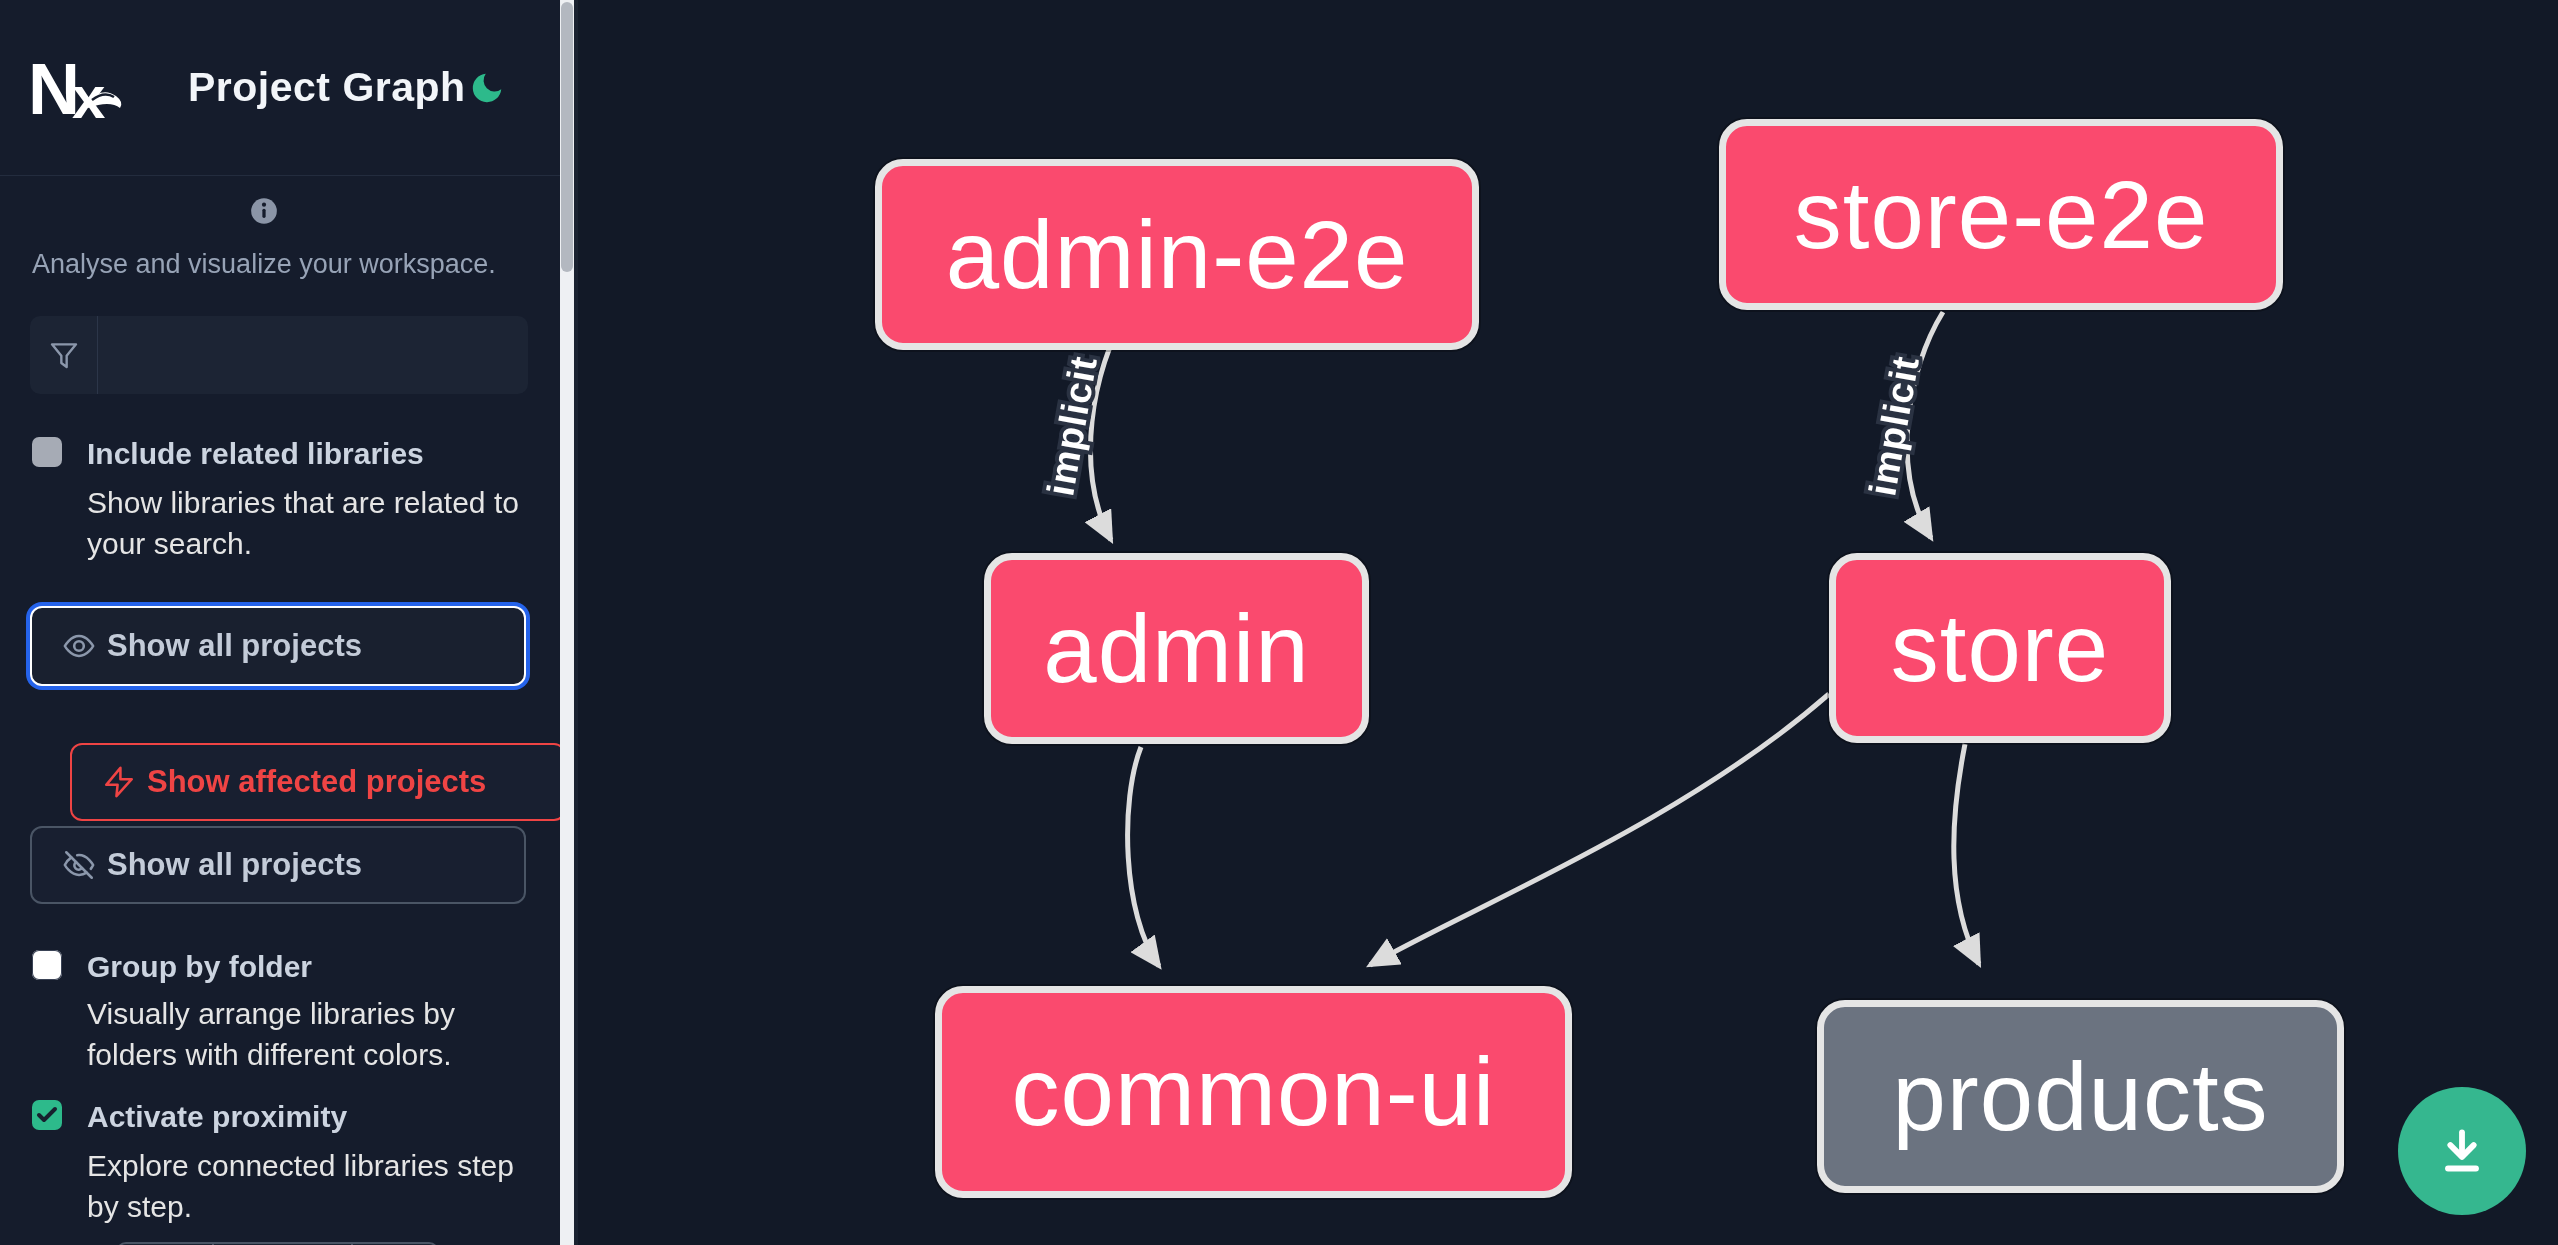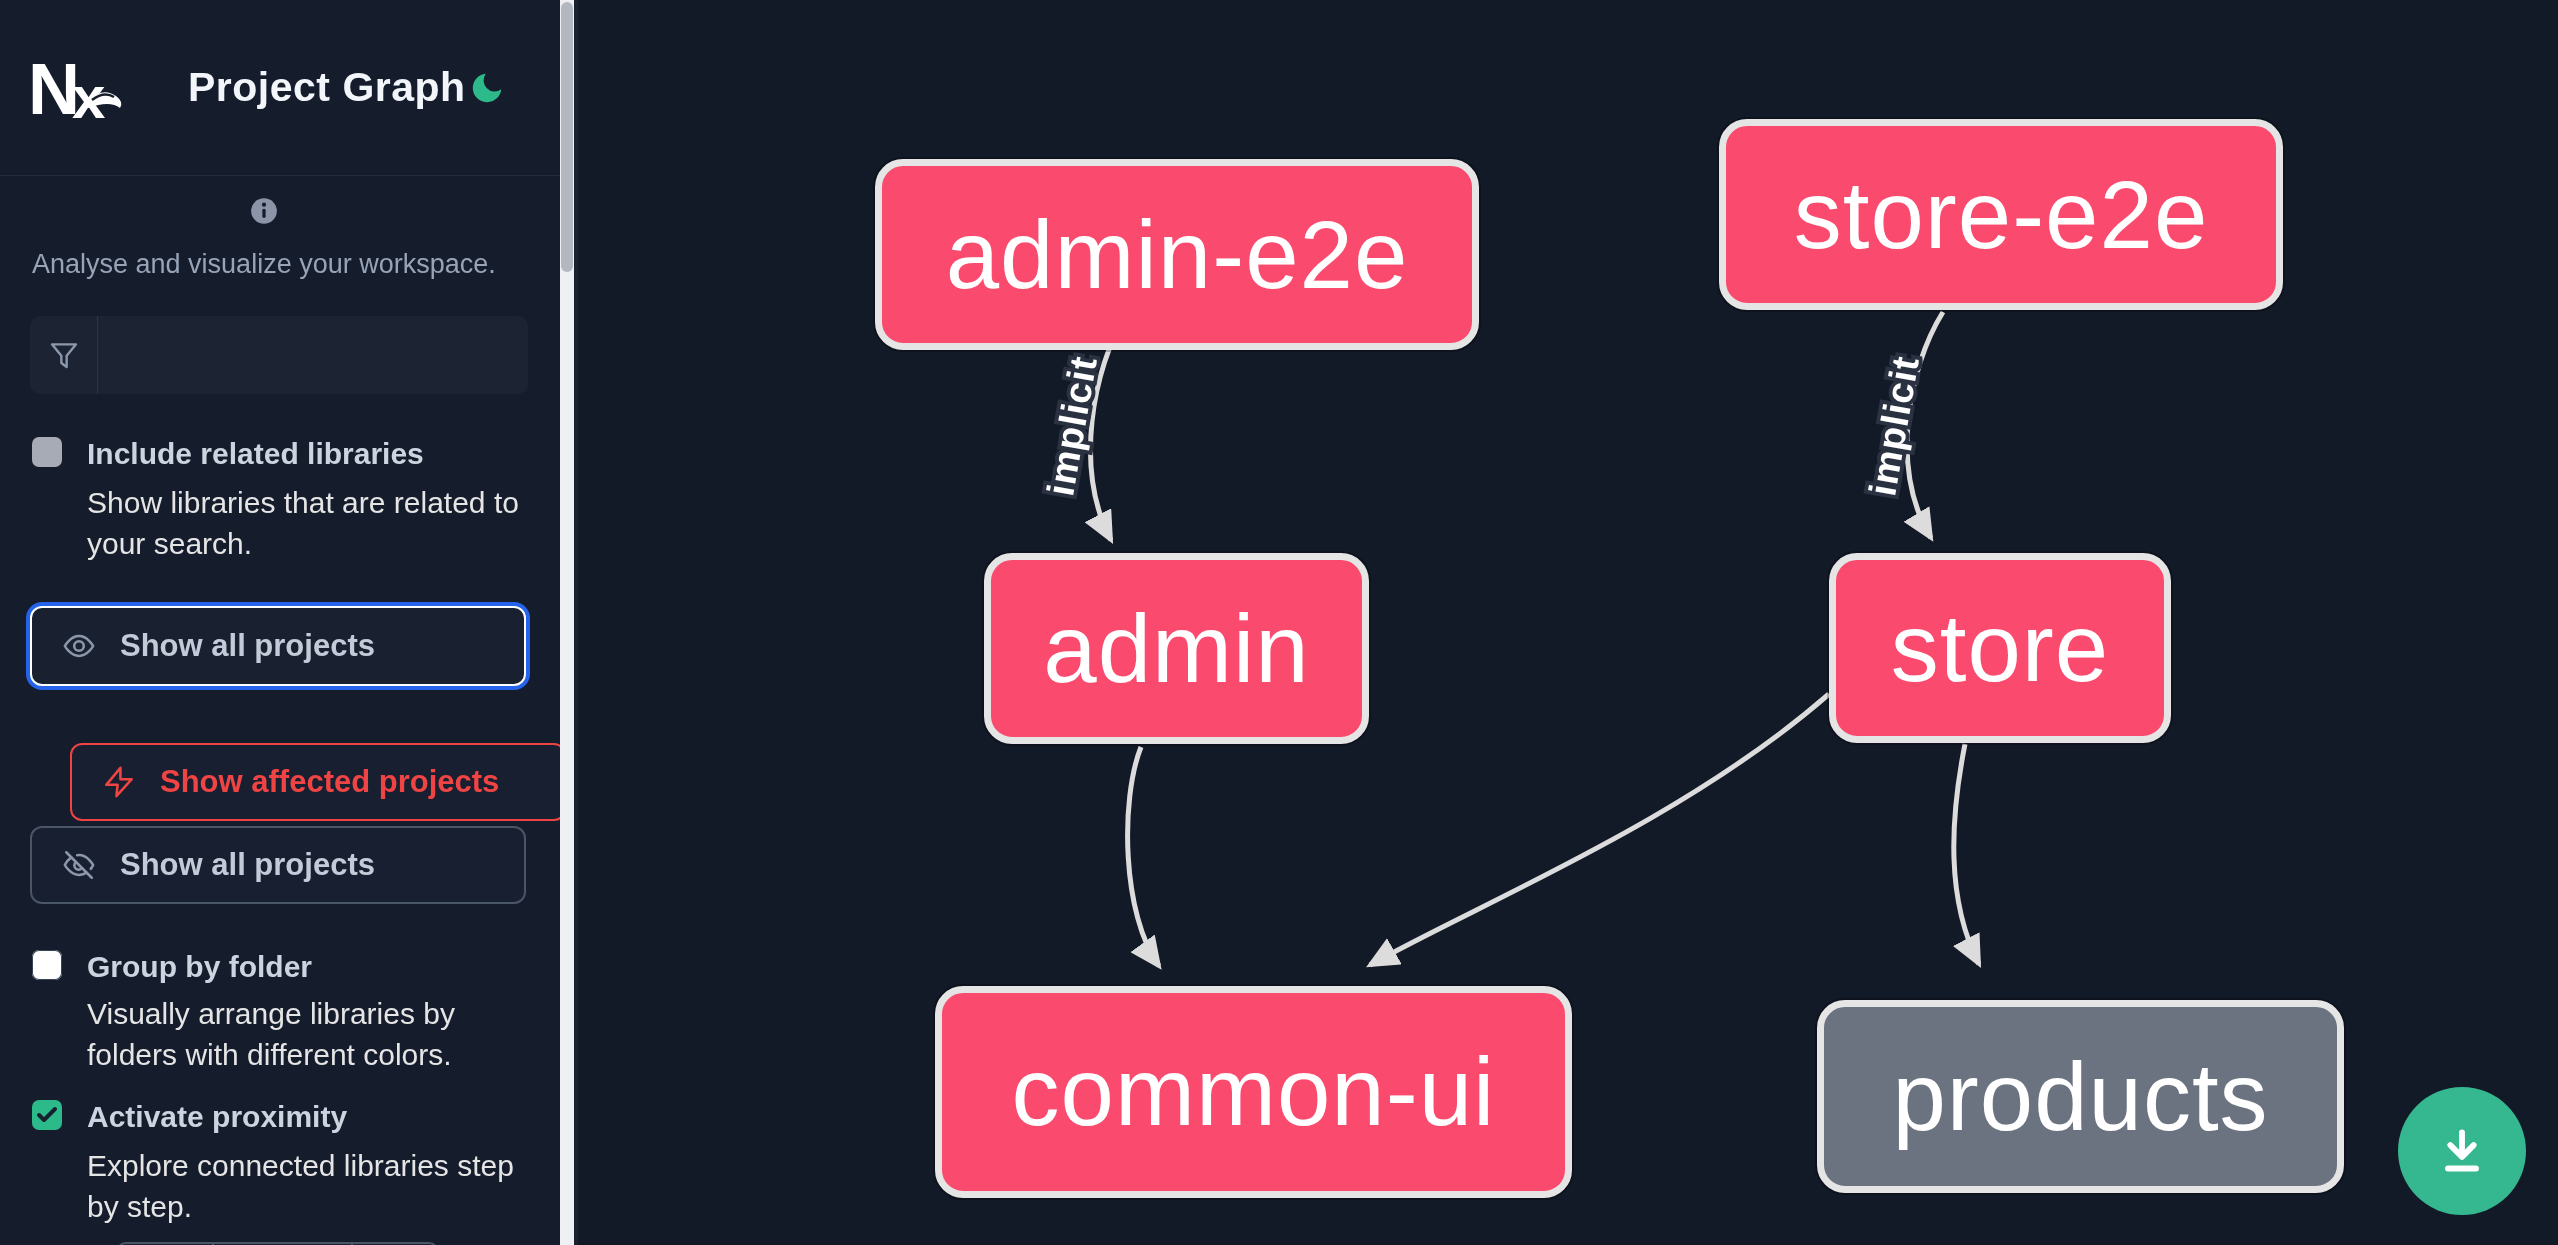--- a/index.html
+++ b/index.html
@@ -59,21 +59,21 @@
   }
   .option-desc{
     position:absolute; left:55px; font-size:30px; font-weight:400; color:#e5e5e5; line-height:41px; width:445px;
   }
   #opt-related{ top:437px; } #opt-related .option-desc{ top:45px; width:455px; }
   #opt-folder{ top:950px; }  #opt-folder .option-desc{ top:43px; width:435px; }
   #opt-proximity{ top:1100px; } #opt-proximity .option-desc{ top:45px; width:460px; }
 
   .side-btn{
     position:absolute; left:30px; width:496px; height:78px; border-radius:12px;
-    display:flex; align-items:center; gap:24px; padding:0 8px 0 30px;
+    display:flex; align-items:center; gap:11px; padding:0 8px 0 30px;
     background:#181f30; border:2px solid #4a5565; cursor:pointer;
     font-family:"Liberation Sans", sans-serif; font-size:31px; font-weight:600; color:#c3cbd8;
   }
   .side-btn svg{ width:34px; height:34px; flex:0 0 auto; }
   #btn-show-all{
     top:606px; height:80px; background:#19202f;
     border:2px solid #ffffff; box-shadow:0 0 0 4px var(--focus,#2563eb);
   }
   #btn-show-affected{ top:743px; border:2px solid var(--danger,#ef4444); color:var(--danger,#ef4444);margin-left:40px; }
   #btn-hide-all{ top:826px; }

